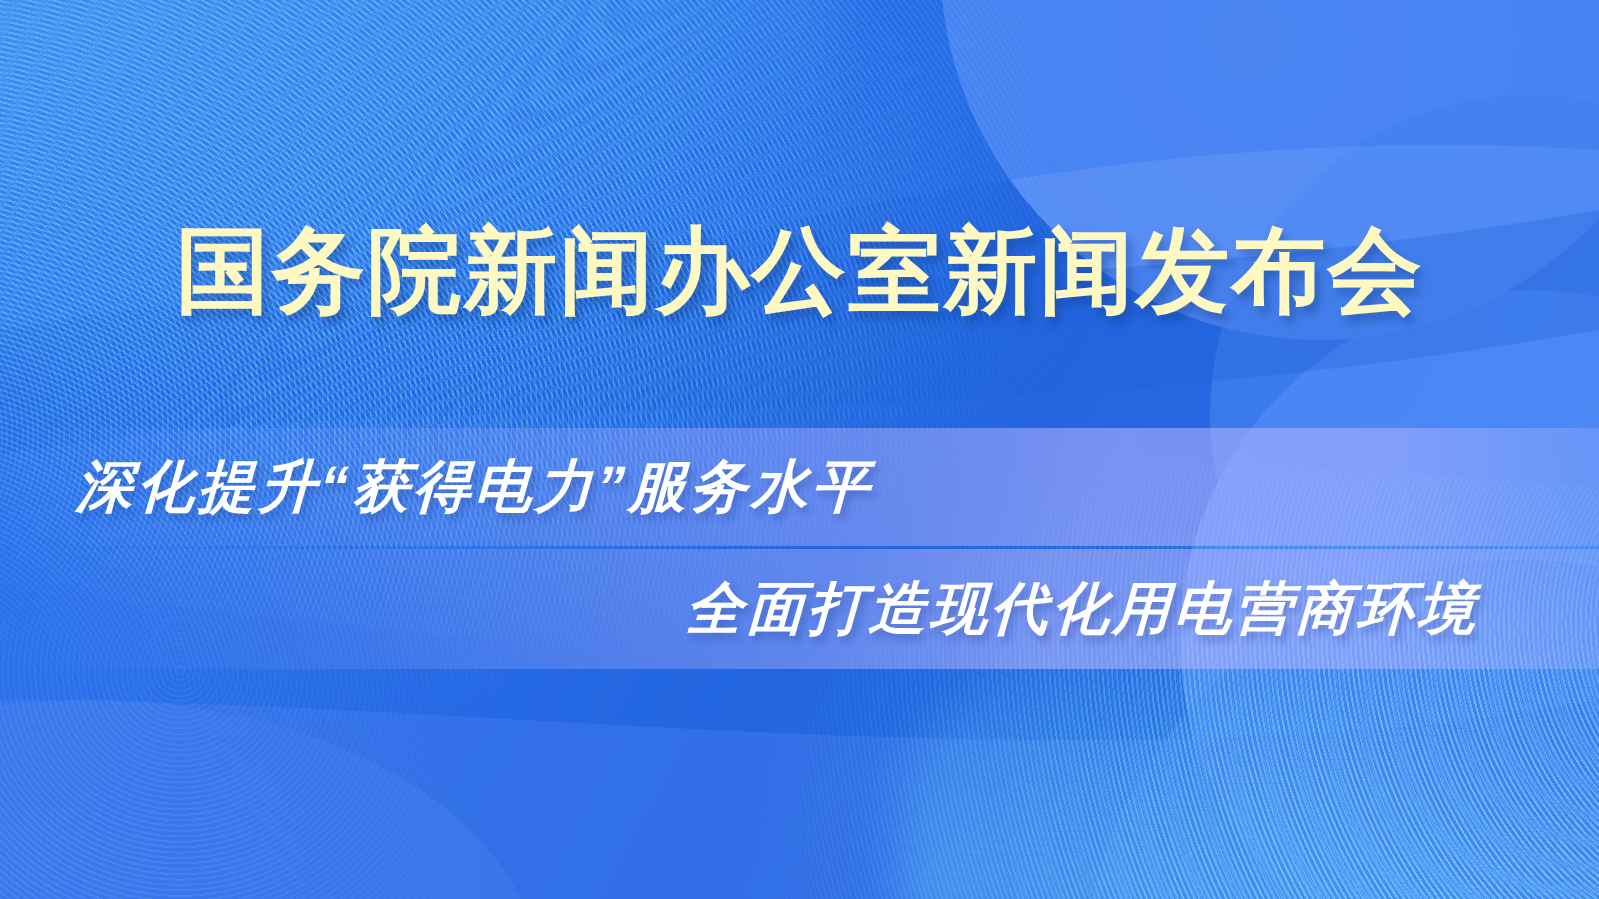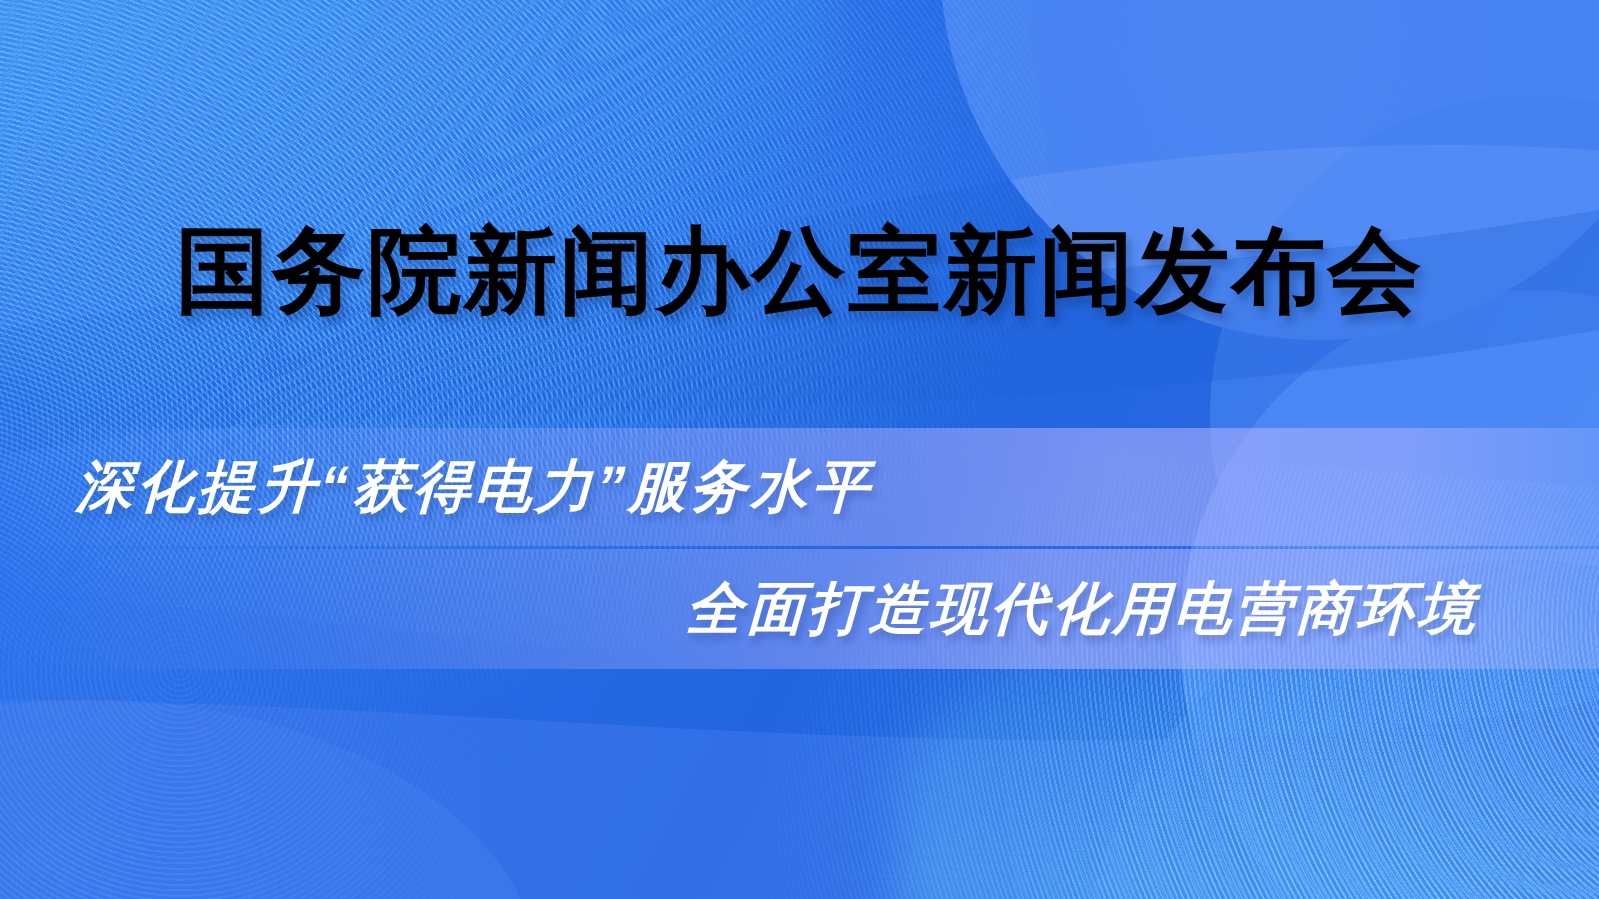--- a/index.html
+++ b/index.html
@@ -173,21 +173,21 @@
   
   .headline {
     position: absolute;
     left: 0; right: 0;
     top: 222px;
     text-align: center;
     z-index: 40;
   }
   .headline-text {
     display: inline-block;
-    color: #000000;
+    color: #fef9c3;
     font-size: 94px;
     line-height: 1.05;
     font-weight: 700;
     letter-spacing: 2px;
     text-shadow: 5px 7px 9px rgba(14,48,110,.34);
     white-space: nowrap;
   }
 
   
   .band {

